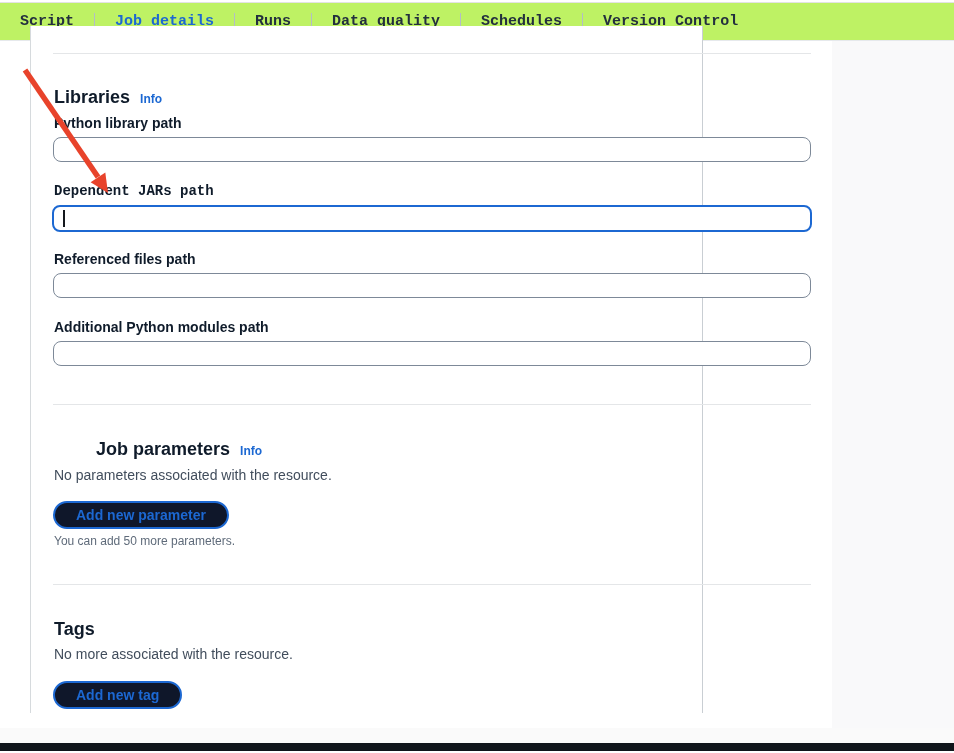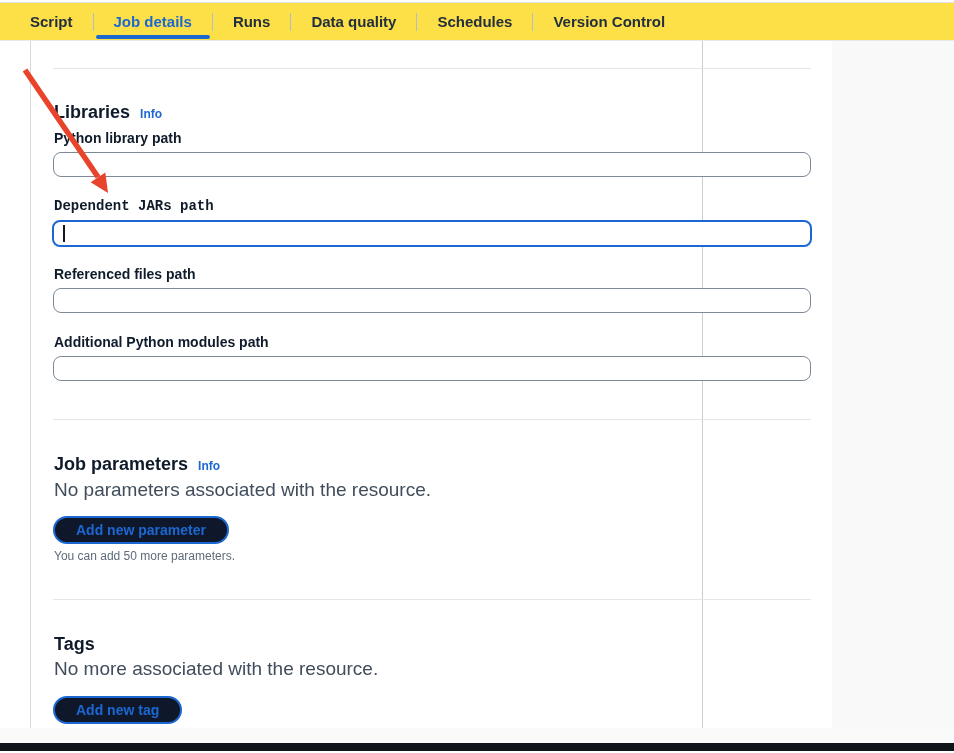--- a/index.html
+++ b/index.html
@@ -10,38 +10,38 @@
     background:#ffffff;
     color:#0f1b2a;
     overflow:hidden;
   }
   
   .top-edge { position:absolute; top:2px; left:0; right:0; height:1px; background:#e3e3e3; }
 
   
   .tabbar {
     position:absolute; top:3px; left:0; right:0; height:38px;
-    background:#fde047; border-bottom:1px solid #e6e9ec;
-    display:flex; align-items:center; padding-left:10px;
+    background:#bef264; border-bottom:1px solid #e6e9ec;
+    display:flex; align-items:center; font-family:Liberation Mono, monospace;
   }
   .tab {
     position:relative; height:100%; display:flex; align-items:center;
     padding:0 20px; font-size:15px; font-weight:700; color:#232f3e;
     cursor:pointer; white-space:nowrap;
   }
   .tab.active { color:var(--accent); }
   .tab.active::after {
     content:""; position:absolute; left:2px; right:2px; bottom:1px;
     height:4px; border-radius:4px; background:var(--accent);
   }
   .tab-sep { width:1px; height:18px; background:#b3bcc7; flex:0 0 auto; }
 
   
   .panel {
-    position:absolute; top:41px; left:30px; width:673px; height:687px;
+    position:absolute; top:26px; left:30px; width:673px; height:687px;
     background:#fff; border-left:1px solid #d6dadd; border-right:1px solid #c9ced3;
   }
   .right-gutter {
     position:absolute; top:41px; left:832px; right:0; height:687px; background:#f9f9fa;
   }
   .bottom-strip { position:absolute; top:728px; left:0; right:0; height:15px; background:#fafafa; }
   .black-bar   { position:absolute; top:743px; left:0; right:0; height:8px; background:#10151b; }
 
   
   .divider { position:absolute; left:22px; width:758px; height:1px; background:#e4e6e8; }
@@ -69,21 +69,21 @@
     font-family:"Liberation Sans", sans-serif; font-size:14px; color:#0f1b2a;
     padding:0 10px; outline:none;
   }
   .text-input.focused {
     height:27px; border:2px solid var(--accent); left:21px; width:760px;
   }
   .caret {
     position:absolute; left:32px; top:184px; width:1.5px; height:17px; background:#14181d;
   }
 
-  .empty-text { position:absolute; left:23px; font-size:19px; color:#414d5c; line-height:18px; }
+  .empty-text { position:absolute; left:23px; font-size:14px; color:#414d5c; line-height:18px; }
   .hint-text  { position:absolute; left:23px; font-size:12px; color:#5f6b7a; line-height:15px; }
 
   .pill-btn {
     position:absolute; left:22px; height:28px; display:inline-flex; align-items:center;
     padding:0 21px; background:#0f172a; border:2px solid var(--accent); border-radius:16px;
     color:var(--accent); font-family:"Liberation Sans", sans-serif;
     font-size:14px; font-weight:700; cursor:pointer; white-space:nowrap;
   }
 
   .arrow-overlay { position:absolute; top:0; left:0; pointer-events:none; }
@@ -138,21 +138,21 @@
   <div class="caret"></div>
 
   <label class="field-label" style="top:225px;">Referenced files path</label>
   <input class="text-input" style="top: 247px;" type="text" value="">
 
   <label class="field-label" style="top:293px;">Additional Python modules path</label>
   <input class="text-input" style="top: 315px;" type="text" value="">
 
   <div class="divider hline-2"></div>
 
-  <div class="sec-heading" style="top:412px;">
+  <div class="sec-heading" style="top:412px;margin-left:42px;">
     <span class="h">Job parameters</span>
     <span class="info-link">Info</span>
   </div>
   <div class="empty-text" style="top:440px;">No parameters associated with the resource.</div>
   <button class="pill-btn" style="top:475px;">Add new parameter</button>
   <div class="hint-text" style="top:508px;text-align:center;">You can add 50 more parameters.</div>
 
   <div class="divider hline-3"></div>
 
   <div class="sec-heading" style="top:592px;">

